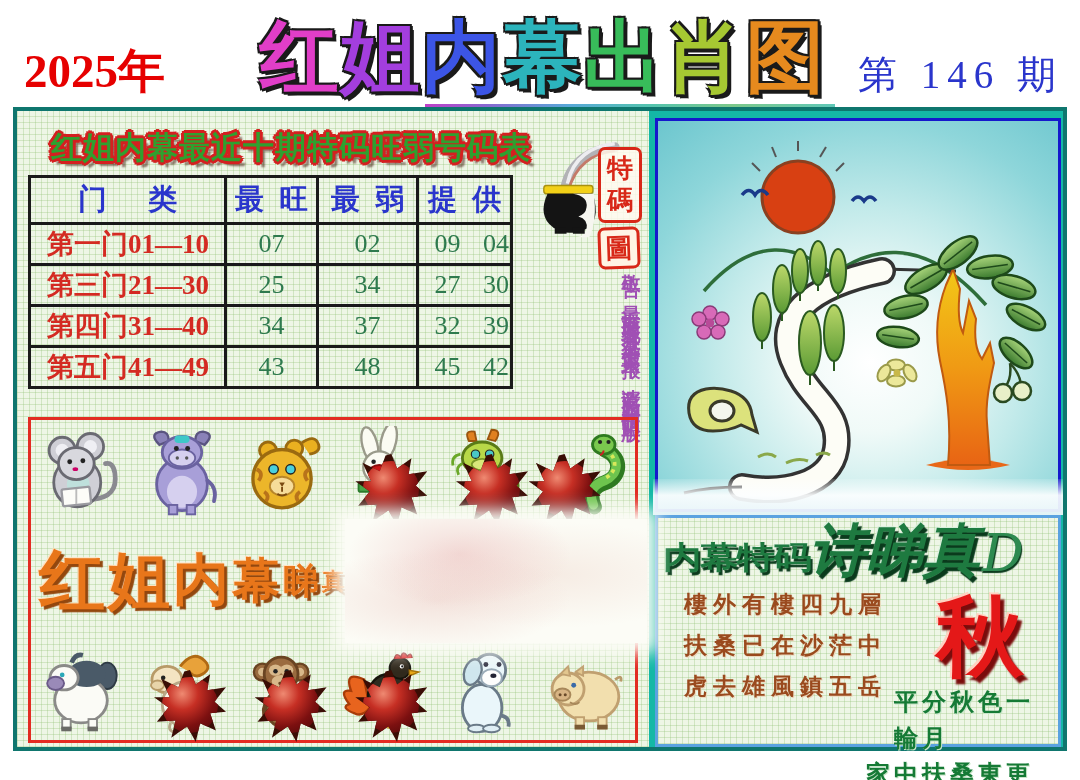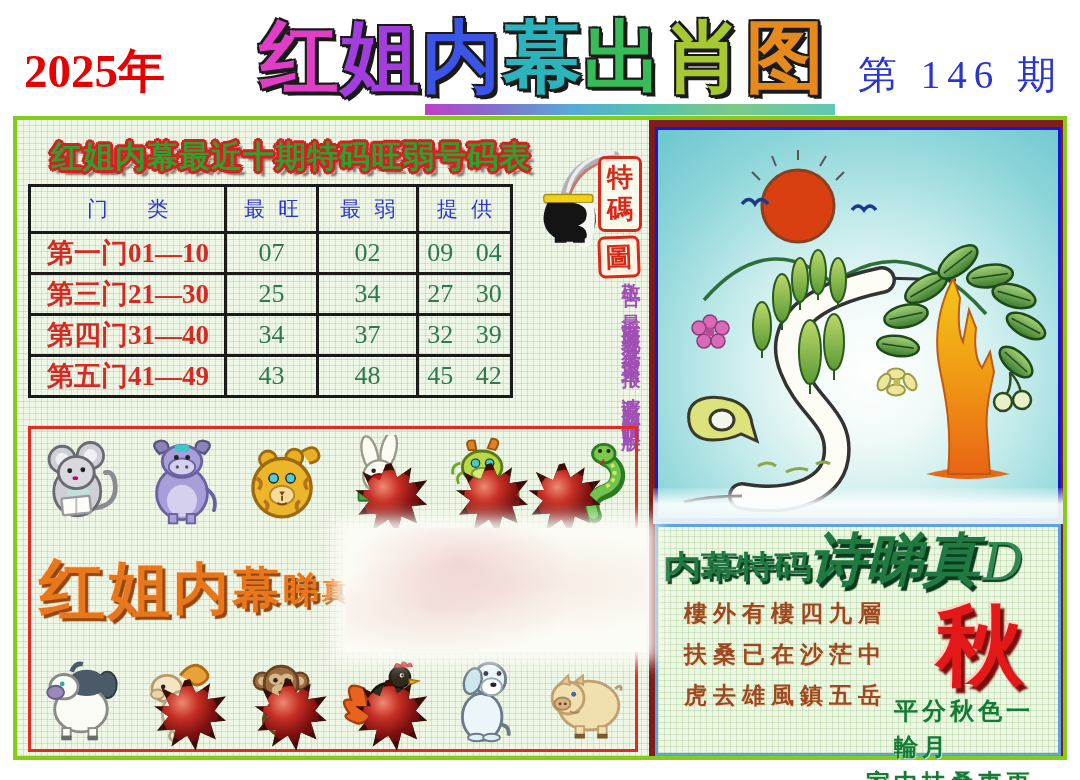--- a/index.html
+++ b/index.html
@@ -16,36 +16,36 @@
 .main-title span:nth-of-type(3){color:#3c55e6;}
 .main-title span:nth-of-type(4){color:#2cb4bc;}
 .main-title span:nth-of-type(5){color:#38bc5a;}
 .main-title span:nth-of-type(6){color:#a6c832;}
 .main-title span:nth-of-type(7){color:#e68a1e;}
 .issue{position:absolute;left:858px;top:48px;font-size:39px;color:#2a35cc;letter-spacing:7px;font-family:"Liberation Serif",serif;}
 .title-bar{position:absolute;left:425px;top:104px;width:410px;height:11px;
  background:linear-gradient(90deg,#c040c8,#8868d0 15%,#58a8d8 35%,#54c4ae 55%,#7cc88a 75%,#60c8b8 100%);}
 
 
-.frame{position:absolute;left:13px;top:116px;width:1046px;height:636px;border:4px solid #84cc16;background:#7f1d1d;}
+.frame{position:absolute;left:13px;top:107px;width:1046px;height:636px;border:4px solid #0f766e;background:#14b8a6;}
 .green-paper{background-color:#eef6e6;
  background-image:repeating-linear-gradient(0deg,rgba(140,190,110,.30) 0 1px,transparent 1px 6px),
  repeating-linear-gradient(90deg,rgba(140,190,110,.30) 0 1px,transparent 1px 6px);}
 .left-panel{position:absolute;left:0;top:0;width:632px;height:636px;}
 
 
 .table-title{position:absolute;left:34px;top:16px;font-size:31px;font-weight:bold;color:#2fa02f;letter-spacing:1px;font-family:"Liberation Serif",serif;
  text-shadow:-3px 0 #d42020,3px 0 #d42020,0 -3px #d42020,0 3px #d42020,-2px -2px #d42020,2px 2px #d42020,-2px 2px #d42020,2px -2px #d42020,5px 5px 2px rgba(60,20,10,.55);}
 .stat-table{position:absolute;left:11px;top:64px;border-collapse:collapse;table-layout:fixed;}
 .stat-table th,.stat-table td{border:3px solid #1a1a1a;font-family:"Liberation Serif",serif;background:transparent;}
-.stat-table th{height:42px;color:#2a35cc;font-size:21px;font-weight:normal;}
+.stat-table th{height:42px;color:#2a35cc;font-size:29px;font-weight:bold;}
 .stat-table td{height:36px;}
 td.rlabel{color:#d42a22;font-size:27px;font-weight:bold;padding-left:16px;text-align:left;}
 td.num{color:#2e7a4e;font-size:26px;text-align:center;}
-td.offer{word-spacing:16px;}
+td.offer{word-spacing:16px;text-align:right;}
 th.c1{word-spacing:34px;}th.cn{word-spacing:8px;}
 
 
 .icon-group{position:absolute;left:505px;top:20px;width:126px;height:130px;}
 .seal-box{position:absolute;left:76px;top:16px;width:38px;padding:3px 0;border:3px solid #d82818;border-radius:7px;background:rgba(255,250,238,.85);
  display:flex;flex-direction:column;align-items:center;color:#d82818;font-weight:bold;font-size:26px;line-height:32px;font-family:"Liberation Serif",serif;}
 .seal-stamp{position:absolute;left:76px;top:96px;width:36px;height:36px;border:3px solid #d82818;border-radius:7px;background:#fff4e4;
  color:#d82818;font-weight:bold;font-size:27px;line-height:36px;text-align:center;transform:rotate(-2deg);font-family:"Liberation Serif",serif;}
 
 

